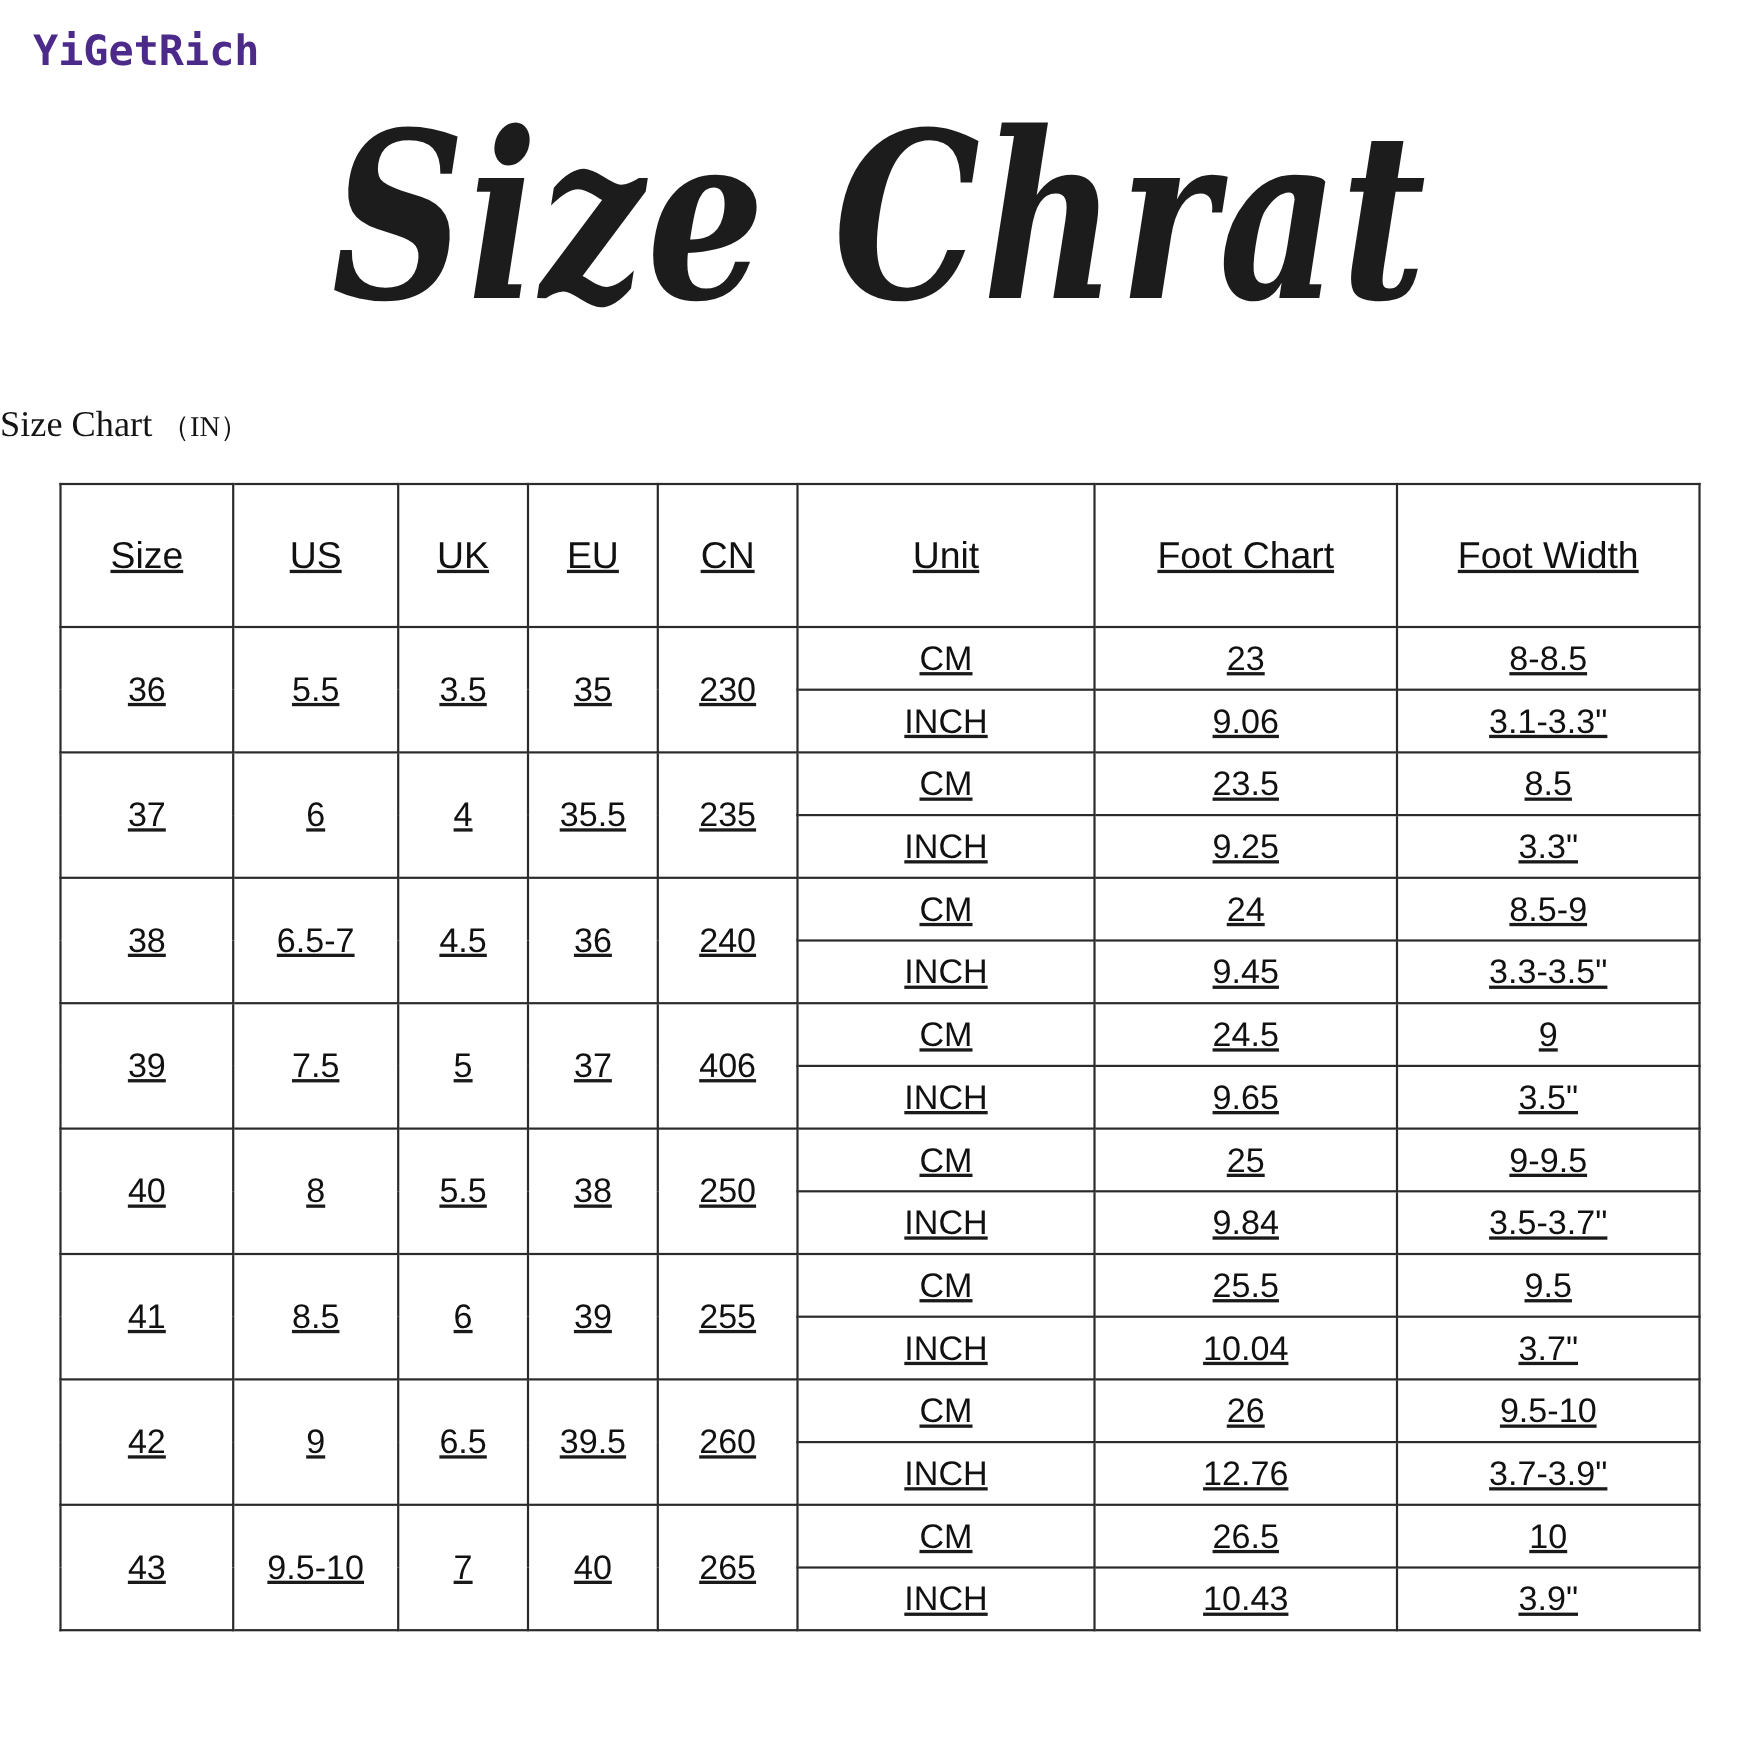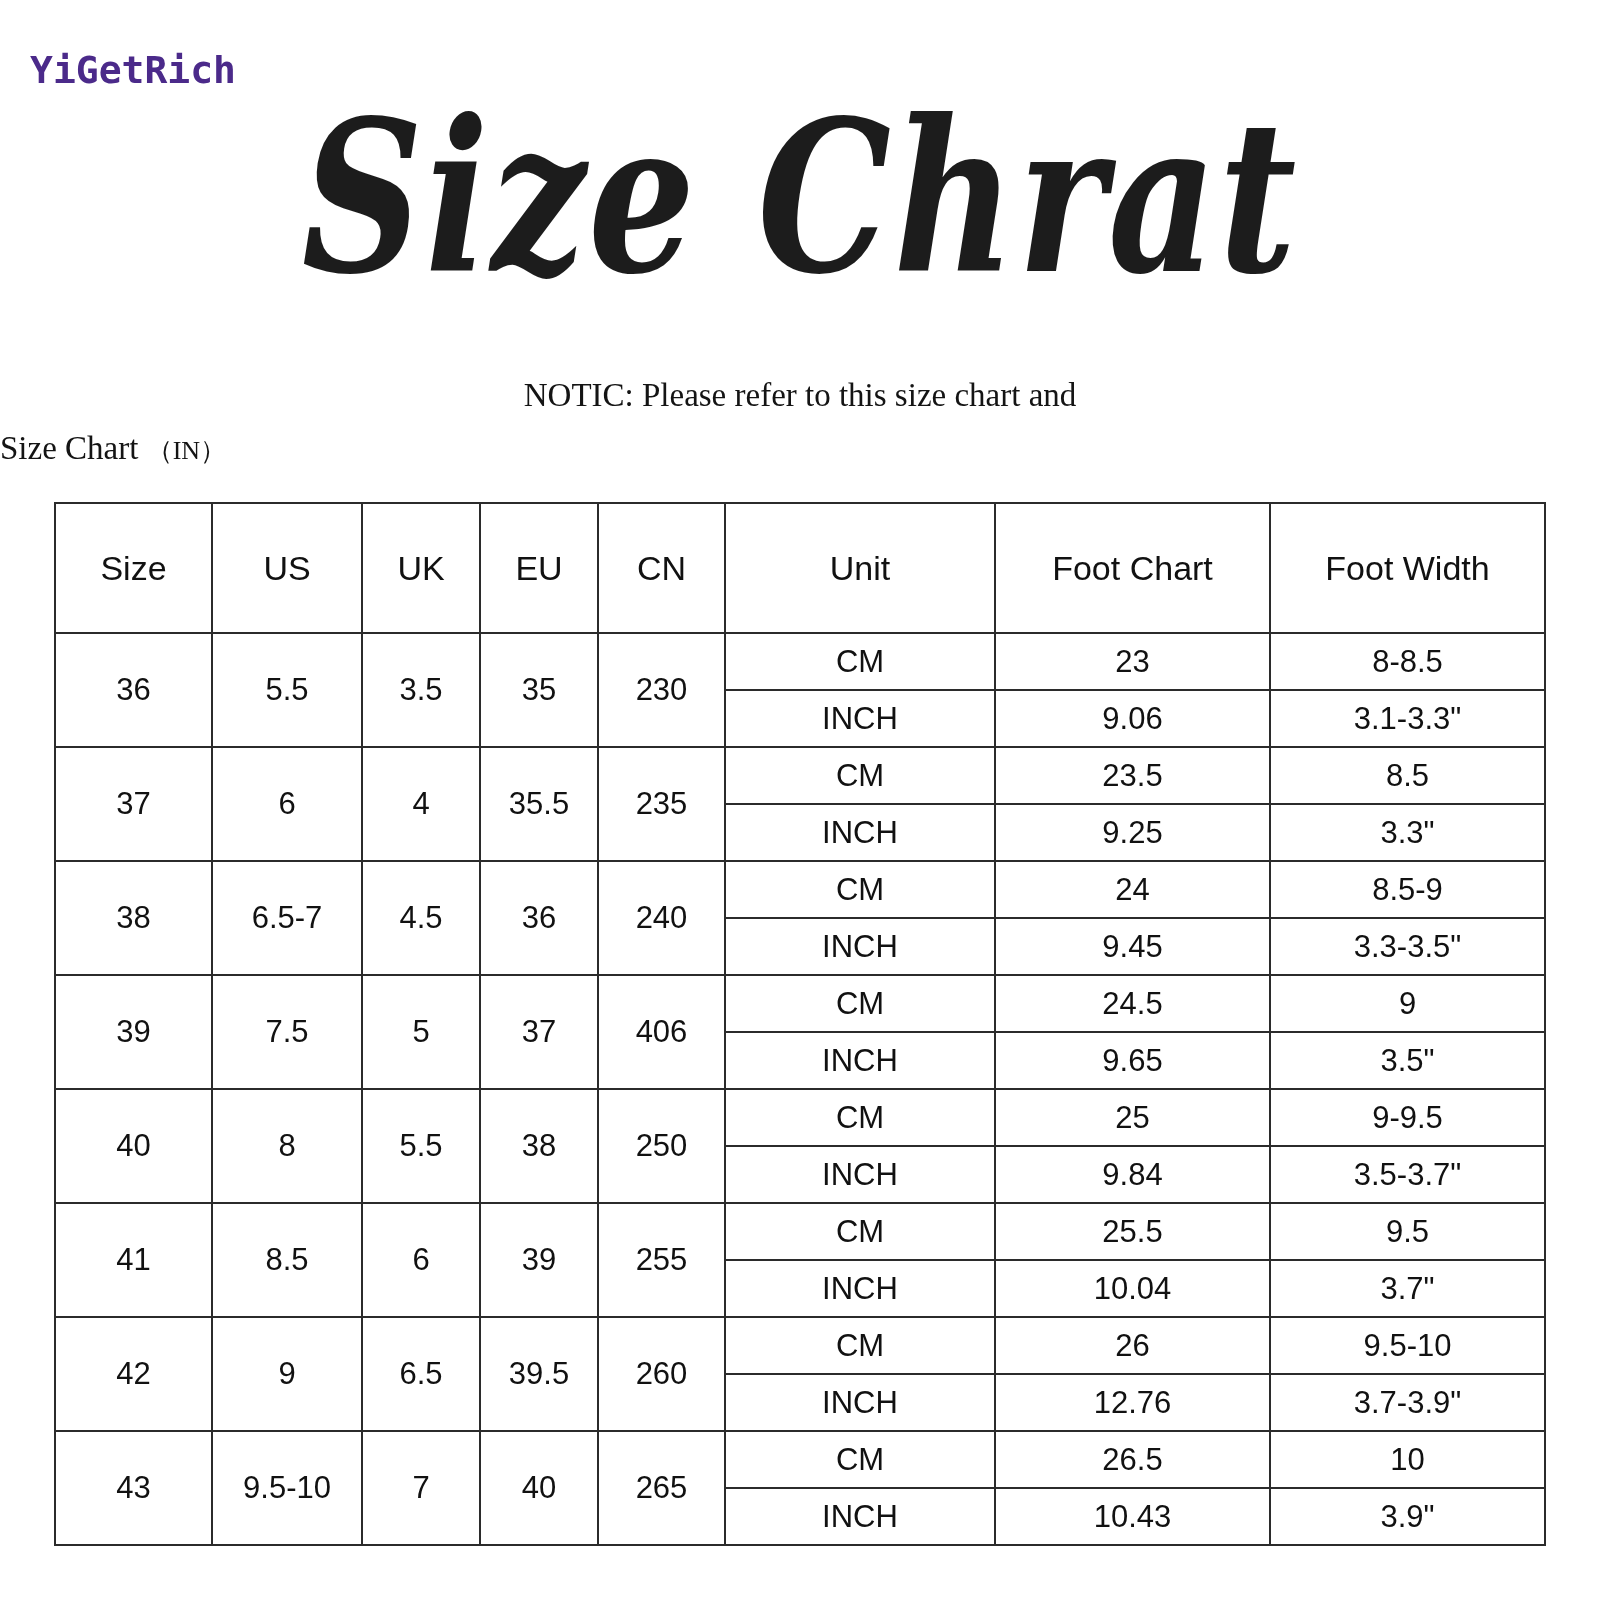--- a/index.html
+++ b/index.html
@@ -10,21 +10,21 @@
   body {
     width: 1600px;
     height: 1600px;
     font-family: "Liberation Serif", serif;
     color: #1a1a1a;
     position: relative;
     overflow: hidden;
   }
   .brand {
     position: absolute;
-    top: 48px;
+    top: 24px;
     left: 30px;
     font-family: "DejaVu Sans Mono", monospace;
     font-size: 38px;
     font-weight: bold;
     color: #4b2a8a;
     letter-spacing: 0px;
   }
   .title {
     margin-top: 92px;
     text-align: center;
@@ -55,20 +55,21 @@
     color: #141414;
   }
   .subtitle .unit {
     font-size: 26px;
   }
   table.size-table {
     border-collapse: collapse;
     margin: 34px auto 0 auto;
     width: 1490px;
     table-layout: fixed;
+    text-decoration: underline;
   }
   table.size-table td, table.size-table th {
     border: 2px solid #2b2b2b;
     text-align: center;
     font-family: "Liberation Sans", sans-serif;
     font-size: 31px;
     color: #111111;
     padding: 0;
     height: 55px;
     font-weight: normal;
@@ -90,21 +91,20 @@
   }
 </style>
 </head>
 <body>
 
 <div class="brand">YiGetRich</div>
 
 <div class="title">Size Chrat</div>
 
 <div class="notice">
-  <span class="line">NOTIC: Please refer to this size chart and</span>
 </div>
 
 <div class="subtitle">
   <span>Size Chart</span>
   <span class="unit">（IN）</span>
 </div>
 
 <table class="size-table">
   <colgroup>
     <col class="col-size">

